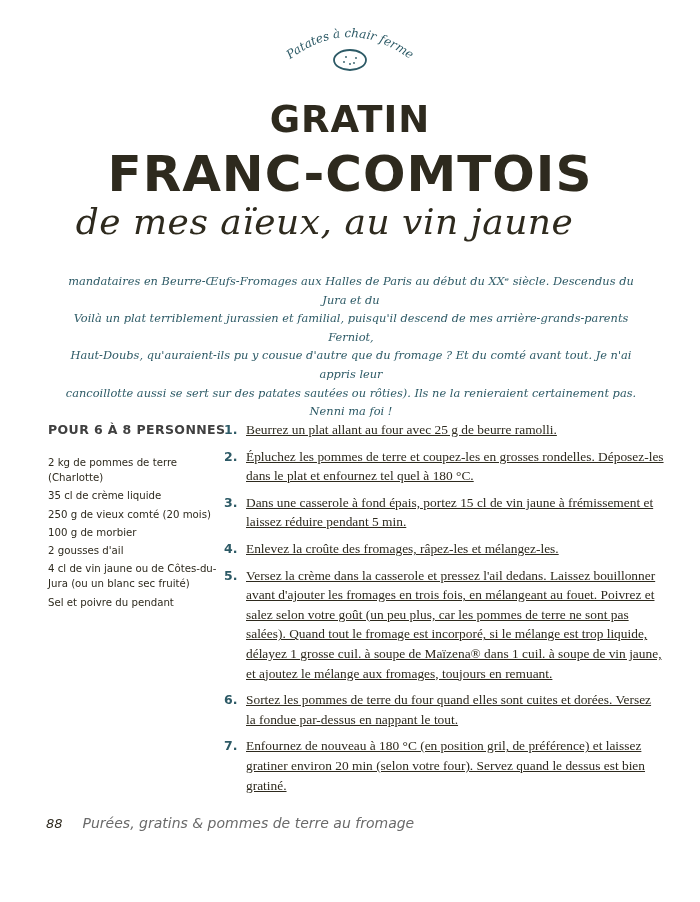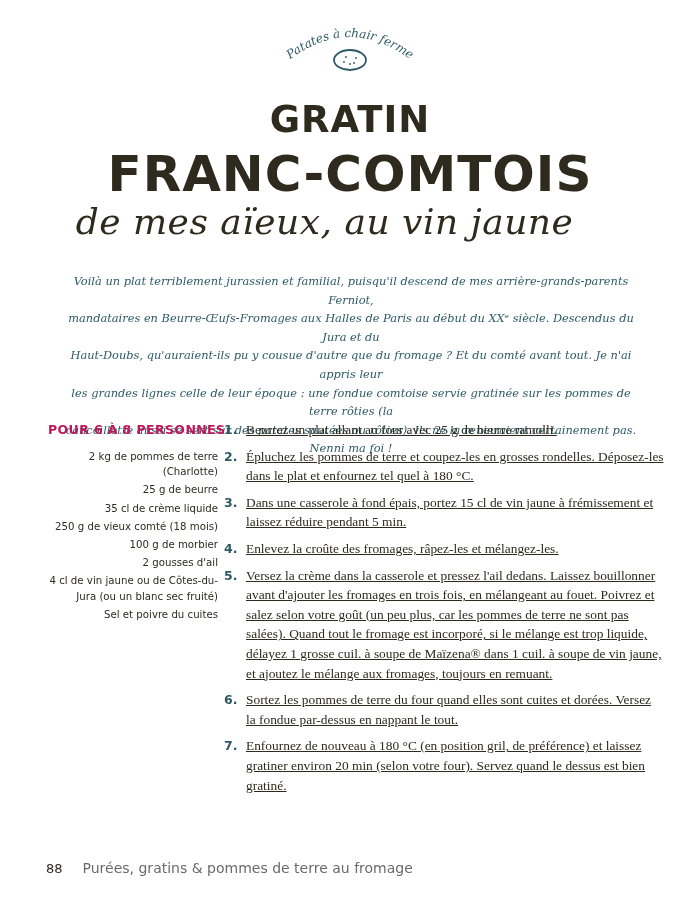--- a/index.html
+++ b/index.html
@@ -5,28 +5,28 @@
   html, body { margin: 0; padding: 0; background: #ffffff; }
   body { width: 700px; height: 902px; position: relative; overflow: hidden; font-family: "Liberation Serif", serif; }
   .badge { position: absolute; left: 270px; top: 14px; width: 160px; height: 70px; }
   .badge svg { width: 160px; height: 70px; display: block; }
   .title { position: absolute; left: 0; width: 700px; text-align: center; color: #2e2a1e; font-family: "DejaVu Sans", sans-serif; font-weight: bold; letter-spacing: 1px; }
   .title-1 { top: 92px; font-size: 37px; line-height: 56px; }
   .title-2 { top: 146px; font-size: 50px; line-height: 56px; }
   .subtitle { position: absolute; left: 0; width: 649px; top: 198px; text-align: center; color: #2e2a1e; font-family: "DejaVu Serif", serif; font-style: italic; font-size: 36px; line-height: 48px; letter-spacing: 0.5px; }
   .intro { position: absolute; left: 62px; width: 578px; top: 272px; text-align: center; color: #2d5a66; font-family: "DejaVu Serif", serif; font-style: italic; font-size: 11.4px; line-height: 18.6px; }
   .ingredients { position: absolute; left: 48px; top: 422px; width: 170px; }
-  .ing-title { color: #be185d; font-family: "DejaVu Sans", sans-serif; font-weight: bold; font-size: 12.5px; letter-spacing: 0.4px; margin-bottom: 12px; white-space: nowrap; }
-  .ing-list { list-style: none; margin: 0; padding: 0; text-align: right; }
+  .ing-title { color: #404040; font-family: "DejaVu Sans", sans-serif; font-weight: bold; font-size: 12.5px; letter-spacing: 0.4px; margin-bottom: 18px; white-space: nowrap; }
+  .ing-list { list-style: none; margin: 0; padding: 0; }
   .ing-list li { color: #2e2a1e; font-family: "DejaVu Sans", sans-serif; font-size: 10.2px; line-height: 15.2px; margin-bottom: 3px; }
   .steps { position: absolute; left: 224px; top: 420px; width: 440px; list-style: none; margin: 0; padding: 0; }
   .step { display: flex; margin-bottom: 7px; }
   .step-num { width: 22px; flex: 0 0 22px; color: #2d5a66; font-family: "DejaVu Sans", sans-serif; font-weight: bold; font-size: 12.5px; line-height: 19.6px; }
   .step-text { flex: 1; color: #2e2a1e; font-family: "Liberation Serif", serif; font-size: 13.4px; line-height: 19.6px; text-decoration: underline; }
-  .footer { position: absolute; left: 46px; top: 860px; display: flex; align-items: baseline; }
+  .footer { position: absolute; left: 46px; top: 815px; display: flex; align-items: baseline; font-style: italic; }
   .page-num { color: #2e2a1e; font-family: "DejaVu Sans", sans-serif; font-size: 13px; margin-right: 20px; }
   .chapter { color: #6a6a6a; font-family: "DejaVu Sans", sans-serif; font-size: 14px; }
 </style>
 </head>
 <body>
 
 <div class="badge">
   <svg viewBox="0 0 160 70">
     <defs>
       <path id="arc" d="M 14 50 Q 80 -4 146 50" fill="none"></path>
@@ -43,38 +43,36 @@
       <circle cx="76" cy="43" r="0.9" fill="#2d5a66"></circle>
     </g>
   </svg>
 </div>
 
 <div class="title title-1">GRATIN</div>
 <div class="title title-2">FRANC-COMTOIS</div>
 <div class="subtitle">de mes aïeux, au vin jaune</div>
 
 <div class="intro">
+  <div>mandataires en Beurre-Œufs-Fromages aux Halles de Paris au début du XXᵉ siècle. Descendus du Jura et du</div>
   <div>Voilà un plat terriblement jurassien et familial, puisqu'il descend de mes arrière-grands-parents Ferniot,</div>
-  <div>mandataires en Beurre-Œufs-Fromages aux Halles de Paris au début du XXᵉ siècle. Descendus du Jura et du</div>
   <div>Haut-Doubs, qu'auraient-ils pu y cousue d'autre que du fromage ? Et du comté avant tout. Je n'ai appris leur</div>
-  <div>les grandes lignes celle de leur époque : une fondue comtoise servie gratinée sur les pommes de terre rôties (la</div>
   <div>cancoillotte aussi se sert sur des patates sautées ou rôties). Ils ne la renieraient certainement pas. Nenni ma foi !</div>
 </div>
 
 <div class="ingredients">
   <div class="ing-title">POUR 6 À 8 PERSONNES</div>
   <ul class="ing-list">
     <li>2 kg de pommes de terre (Charlotte)</li>
-    <li>25 g de beurre</li>
     <li>35 cl de crème liquide</li>
-    <li>250 g de vieux comté (18 mois)</li>
+    <li>250 g de vieux comté (20 mois)</li>
     <li>100 g de morbier</li>
     <li>2 gousses d'ail</li>
     <li>4 cl de vin jaune ou de Côtes-du-Jura (ou un blanc sec fruité)</li>
-    <li>Sel et poivre du cuites</li>
+    <li>Sel et poivre du pendant</li>
   </ul>
 </div>
 
 <ol class="steps">
   <li class="step">
     <span class="step-num">1.</span>
     <span class="step-text">Beurrez un plat allant au four avec 25 g de beurre ramolli.</span>
   </li>
   <li class="step">
     <span class="step-num">2.</span>

